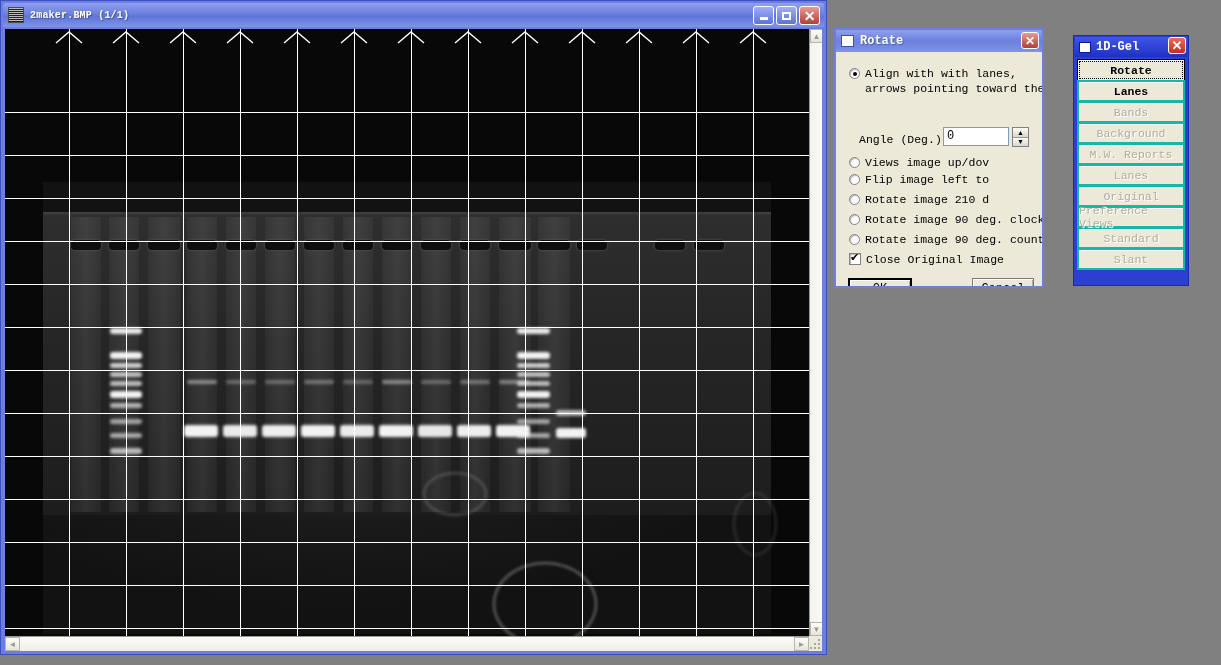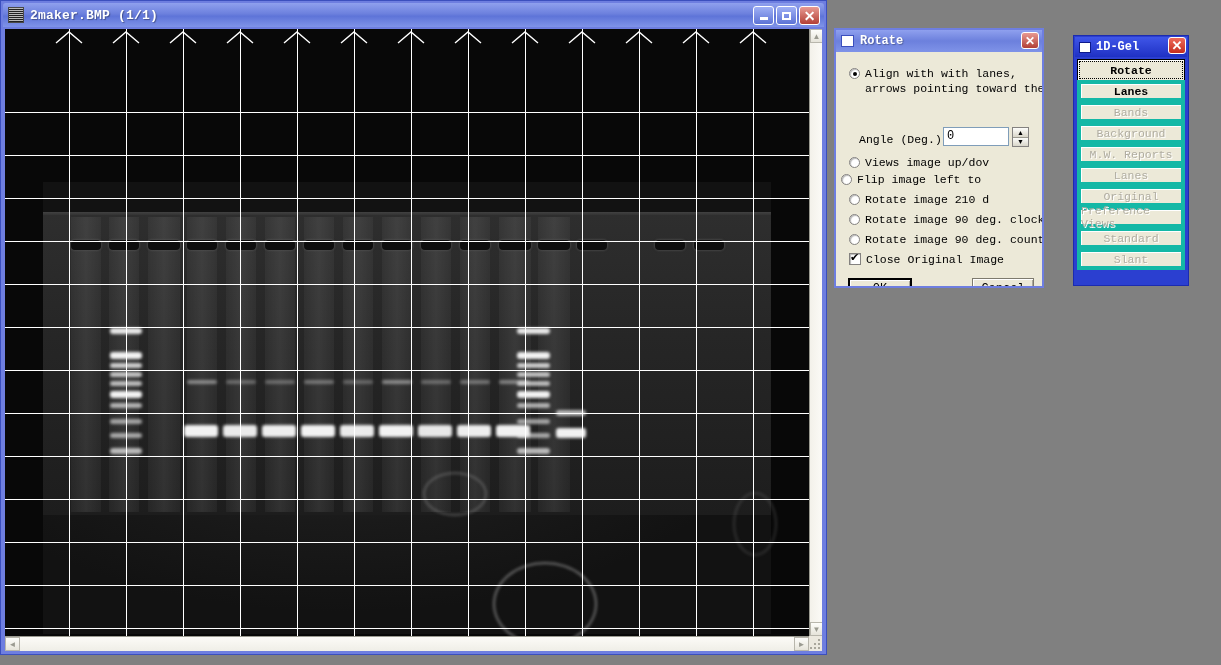--- a/index.html
+++ b/index.html
@@ -27,21 +27,21 @@
   .title-icon {
     width: 16px; height: 16px; margin-left: 5px; margin-right: 6px;
     background:
       repeating-linear-gradient(0deg, #222 0 1px, #bbb 1px 2px),
       repeating-linear-gradient(90deg, #222 0 1px, #ccc 1px 2px);
     background-color: #ddd;
     border: 1px solid #4a4a4a;
     box-sizing: border-box;
   }
   .title-text {
-    color: #ffffff; font-size: 13px; font-weight: bold;
+    color: #ffffff; font-size: 10px; font-weight: bold;
     letter-spacing: 0.2px;
     text-shadow: 1px 1px 1px rgba(0,0,0,0.35);
     white-space: nowrap;
   }
   .win-btns { position: absolute; right: 4px; top: 3px; display: flex; gap: 2px; }
   .win-btn {
     width: 21px; height: 19px; border-radius: 3px;
     border: 1px solid #ffffff;
     display: flex; align-items: center; justify-content: center;
     box-sizing: border-box;
@@ -224,21 +224,21 @@
     position: absolute; right: 2px; top: 1px; width: 18px; height: 17px;
     background: linear-gradient(to bottom, #ef6a5a, #c42d1e);
     border: 1px solid #fff; border-radius: 3px; box-sizing: border-box;
     display: flex; align-items: center; justify-content: center;
     color: #fff; font-size: 13px; font-weight: bold; font-family: "Liberation Sans", sans-serif;
   }
   .gp-list { position: absolute; left: 3px; top: 23px; width: 108px; }
   .gp-btn {
     height: 22px; width: 108px;
     background: #ece9d8;
-    border: 4px solid #14b8a6;
+    border: 2px solid #14b8a6;
     box-shadow: inset 1px 1px 0 #fff;
     box-sizing: border-box;
     display: flex; align-items: center; justify-content: center;
     font-size: 11.5px; color: #000; margin-bottom: -1px;
     font-family: "Liberation Mono", monospace;
   }
   .gp-btn.focused { border: 1px solid #000; outline: 1px dotted #000; outline-offset: -3px; font-weight: bold; }
   .gp-btn.bold { font-weight: bold; }
   .gp-btn.disabled { color: #b0ada1; text-shadow: 1px 1px 0 #fff; }
 </style>
@@ -482,21 +482,21 @@
           </div>
         <div class="spin-b">
             <span>▼</span>
           </div>
       </div>
 
       <div class="radio-row" style="left:13px; top:101px;">
         <span class="radio"></span>
         <span class="dlg-text">Views image up/dov</span>
       </div>
-      <div class="radio-row" style="left:5px; top:118px;justify-content:center;">
+      <div class="radio-row" style="left:13px; top:118px;justify-content:center;">
         <span class="radio"></span>
         <span class="dlg-text">Flip image left to</span>
       </div>
       <div class="radio-row" style="left:13px; top:138px;">
         <span class="radio"></span>
         <span class="dlg-text">Rotate image 210 d</span>
       </div>
       <div class="radio-row" style="left:13px; top:158px;">
         <span class="radio"></span>
         <span class="dlg-text">Rotate image 90 deg. clockv</span>

